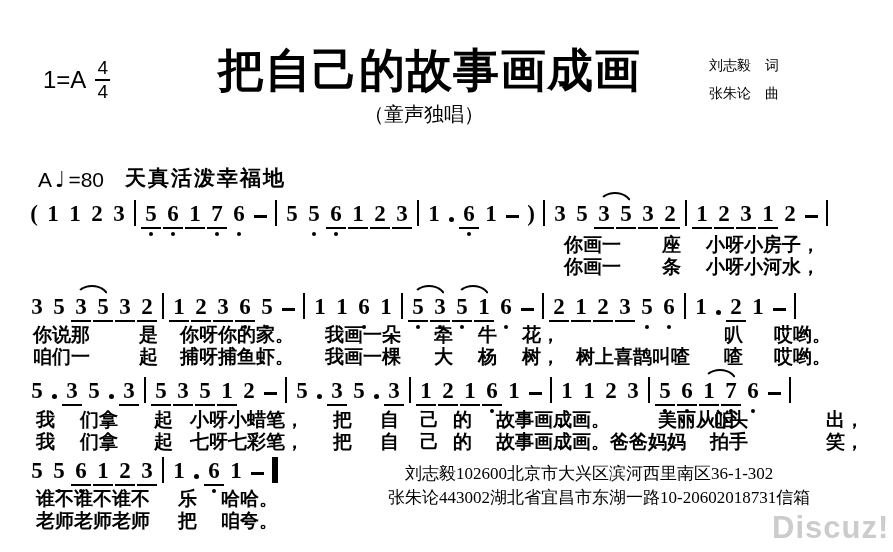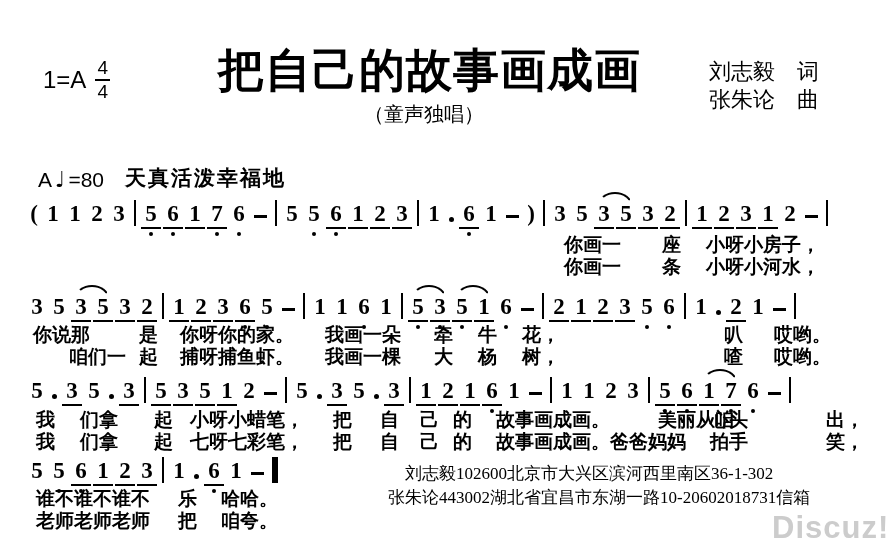--- a/index.html
+++ b/index.html
@@ -11,21 +11,21 @@
   .sheet { position:absolute; left:8px; top:0; width:893px; height:552px; background:#fff; }
 
   
   .keysig { position:absolute; left:35px; top:58px; display:flex; align-items:center; gap:9px;
             font-family:"Liberation Sans","DejaVu Sans",sans-serif; font-size:24px; }
   .timesig { display:flex; flex-direction:column; align-items:center; font-size:19px; line-height:20px; }
   .ts-line { width:15px; height:2px; background:#000; margin:1px 0; }
   .title { position:absolute; left:210px; top:40px; width:440px; text-align:left;
            font-size:46px; font-weight:bold; letter-spacing:1px; white-space:nowrap; }
   .subtitle { position:absolute; left:356px; top:101px; font-size:20px; white-space:nowrap; }
-  .credit { position:absolute; left:701px; font-size:22px; white-space:nowrap; }
+  .credit { position:absolute; left:701px; font-size:14px; white-space:nowrap; }
   .credit.lyr { top:57px; }
   .credit.cmp { top:85px; }
 
   
   .tempo { position:absolute; left:30px; top:168px; display:flex; align-items:center; gap:3px;
            font-family:"Liberation Sans","DejaVu Sans",sans-serif; font-size:21px; }
   .tempo .qnote { font-family:"DejaVu Sans",sans-serif; font-size:22px; line-height:20px; }
   .expression { position:absolute; left:117px; top:164px; font-size:21px; font-weight:bold;
                 letter-spacing:2px; white-space:nowrap; }
 
@@ -251,27 +251,28 @@
         <span style="left: 131px;">是</span>
         <span style="left: 172px;">你呀你的家。</span>
         <span style="left: 317px;">我画一朵</span>
         <span style="left: 426px;">牵</span>
         <span style="left: 470px;">牛</span>
         <span style="left: 514px;">花，</span>
         <span style="left: 716px;">叭</span>
         <span style="left: 766px;">哎哟。</span>
       </div>
       <div class="lyric-row" style="top: 344px;">
-        <span style="left: 25px; margin-left: 36px;">咱们一</span>
+        <span style="left: 25px;">咱们一</span>
         <span style="left: 131px;">起</span>
         <span style="left: 172px;">捕呀捕鱼虾。</span>
         <span style="left: 317px;">我画一棵</span>
         <span style="left: 426px;">大</span>
         <span style="left: 470px;">杨</span>
         <span style="left: 514px;">树，</span>
+        <span style="left: 568px;">树上喜鹊叫喳</span>
         <span style="left: 716px;">喳</span>
         <span style="left: 766px;">哎哟。</span>
       </div>
       <div class="lyric-row" style="top: 407px;">
         <span style="left: 28px;">我</span>
         <span style="left: 72px;">们拿</span>
         <span style="left: 146px;">起</span>
         <span style="left: 182px;">小呀小蜡笔，</span>
         <span style="left: 325px;">把</span>
         <span style="left: 372px;">自</span>

